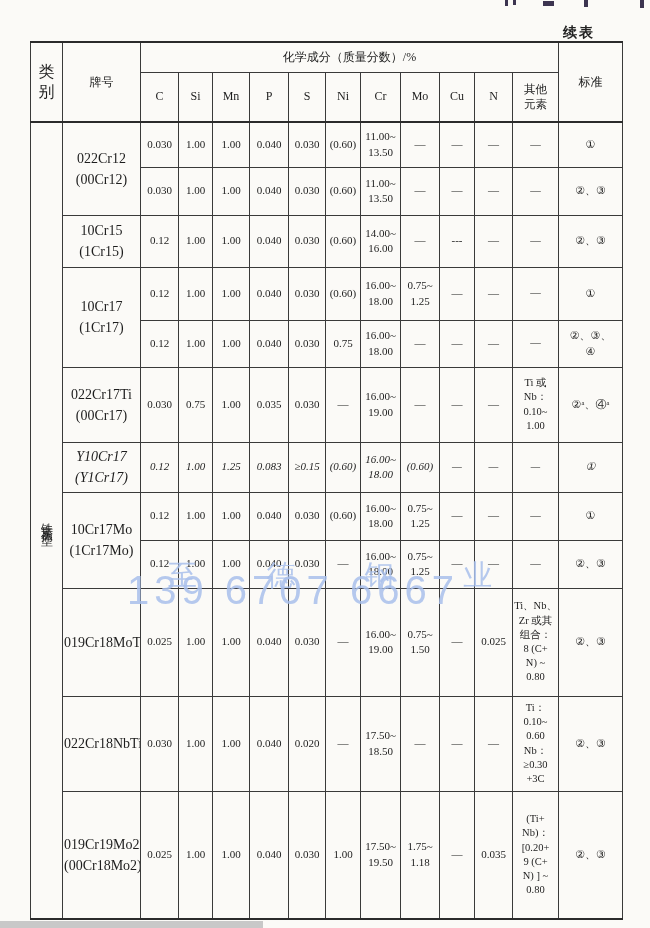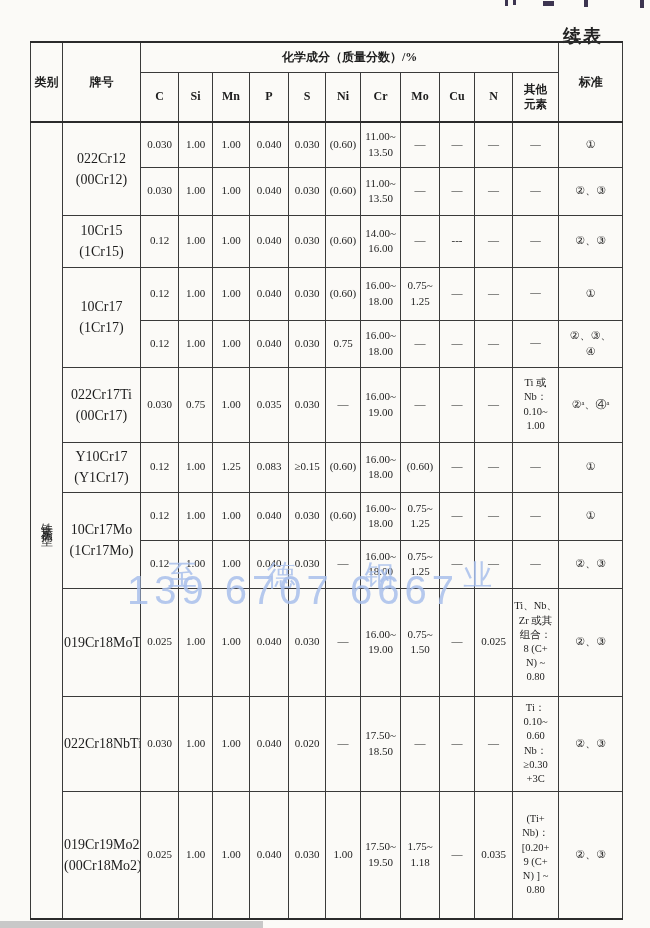--- a/index.html
+++ b/index.html
@@ -9,41 +9,41 @@
     font-family:"Liberation Serif","DejaVu Serif",serif;
     color:#1d1d1d;
   }
   .page{position:absolute;inset:0;}
   
   .artifact{position:absolute;background:#3c3450;}
   .bottom-strip{position:absolute;left:0;top:921px;width:263px;height:7px;background:#c8c8c8;}
   
   .continued{
     position:absolute;left:563px;top:24px;width:60px;
-    font-size:18px;font-weight:bold;letter-spacing:2px;color:#222;
+    font-size:14px;font-weight:bold;letter-spacing:2px;color:#222;
   }
   
   table.comp{
     position:absolute;left:30px;top:41px;width:592px;
     border-collapse:collapse;table-layout:fixed;
     border-top:2.5px solid #2b2b2b;border-bottom:2.5px solid #2b2b2b;
     background:transparent;
   }
   table.comp th, table.comp td{
     border:1px solid #3a3a3a;
     text-align:center;vertical-align:middle;
     padding:1px 1px;overflow:hidden;
   }
-  thead th{font-weight:bold;font-size:12px;}
+  thead th{font-weight:normal;font-size:12px;}
   tr.h1{height:30px;}
   tr.h2{height:50px;}
   th.span2{font-size:12px;}
   thead tr.h2 th, thead th[rowspan]{border-bottom:2px solid #2b2b2b;}
   th.other-h{white-space:pre-line;line-height:1.3;font-size:11.5px;}
-  .cat-h{font-size:12px;padding:0;line-height:1.25;}
+  .cat-h{font-size:16px;padding:0;line-height:1.25;}
   
   td.val{font-size:11px;white-space:pre-line;line-height:1.4;}
   td.grade-cell{font-size:14px;white-space:pre-line;line-height:1.5;}
   td.cat-cell{
     writing-mode:vertical-rl;text-orientation:upright;
     font-size:12px;letter-spacing:4px;padding:0;
   }
   td.other{font-size:10.5px;line-height:1.35;}
   td.std{font-size:11px;}
   
@@ -205,21 +205,21 @@
 19.00</td>
           <td class="val mo">—</td>
           <td class="val cu">—</td>
           <td class="val n">—</td>
           <td class="val other">Ti 或
 Nb：
 0.10~
 1.00</td>
           <td class="val std">②ᵃ、④ᵃ</td>
         </tr>
-        <tr style="height: 50px;">
+        <tr style="height: 50px; font-style: italic;">
           <td rowspan="1" class="grade-cell">Y10Cr17
 (Y1Cr17)</td>
           <td class="val c">0.12</td>
           <td class="val si">1.00</td>
           <td class="val mn">1.25</td>
           <td class="val p">0.083</td>
           <td class="val s">≥0.15</td>
           <td class="val ni">(0.60)</td>
           <td class="val cr">16.00~
 18.00</td>

